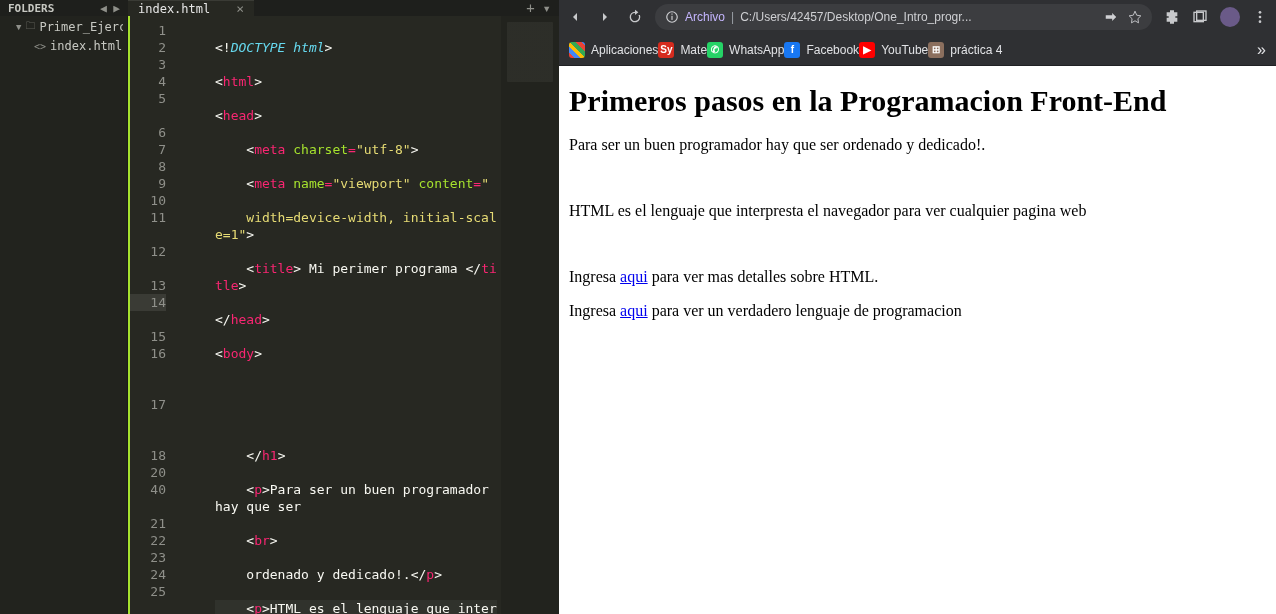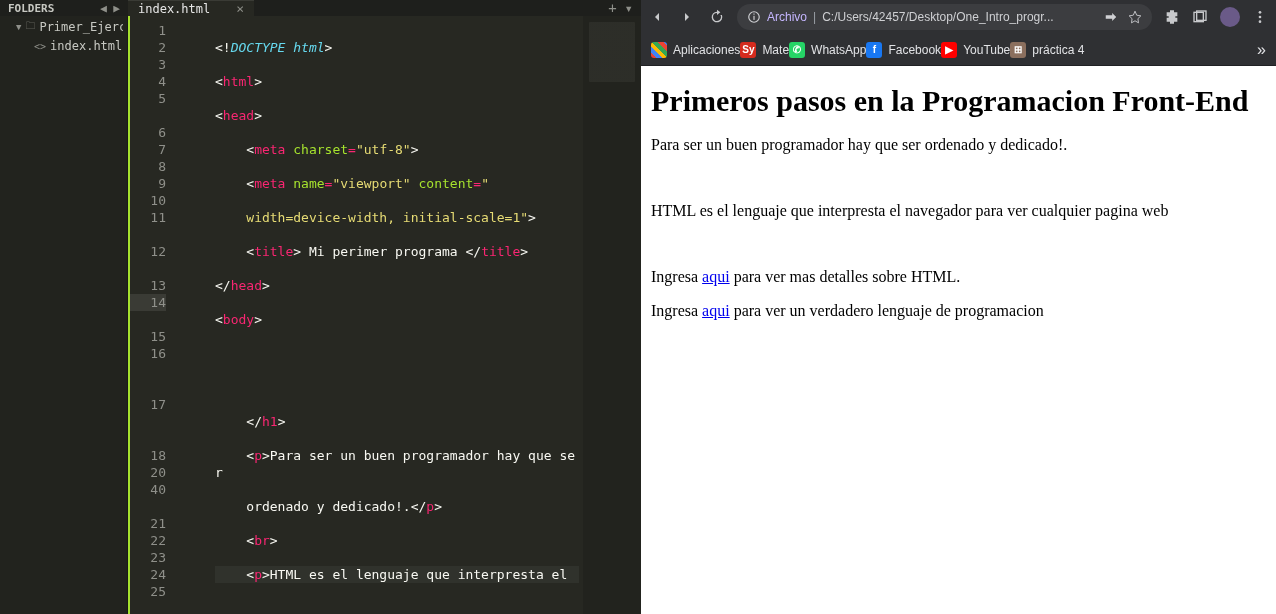--- a/index.html
+++ b/index.html
@@ -9,21 +9,21 @@
   background: #272822;
   color: #f8f8f2;
   width: 1276px;
   height: 614px;
   overflow: hidden;
   display: flex;
 }
 
 
 .editor-side {
-  width: 641px;
+  width: 559px;
   height: 614px;
   display: flex;
   flex-direction: column;
   background: #0ea5e9;
 }
 
 
 .sidebar {
   width: 128px;
   background: #22231e;
@@ -261,22 +261,22 @@
 <span class="row"><span class="t-punc">    &lt;</span><span class="t-tag">meta</span><span> </span><span class="t-attr">charset</span><span class="t-op">=</span><span class="t-str">"utf-8"</span><span class="t-punc">&gt;</span></span>
 <span class="row"><span class="t-punc">    &lt;</span><span class="t-tag">meta</span><span> </span><span class="t-attr">name</span><span class="t-op">=</span><span class="t-str">"viewport"</span><span> </span><span class="t-attr">content</span><span class="t-op">=</span><span class="t-str">"</span></span>
 <span class="row"><span class="t-str">    width=device-width, initial-scale=1"</span><span class="t-punc">&gt;</span></span>
 <span class="row"><span class="t-punc">    &lt;</span><span class="t-tag">title</span><span class="t-punc">&gt;</span><span class="t-text"> Mi perimer programa </span><span class="t-punc">&lt;/</span><span class="t-tag">title</span><span class="t-punc">&gt;</span></span>
 <span class="row"><span class="t-punc">&lt;/</span><span class="t-tag">head</span><span class="t-punc">&gt;</span></span>
 <span class="row"><span class="t-punc">&lt;</span><span class="t-tag">body</span><span class="t-punc">&gt;</span></span>
 <span class="row"></span>
 <span class="row"></span>
 <span class="row"><span class="t-punc">    &lt;/</span><span class="t-tag">h1</span><span class="t-punc">&gt;</span></span>
 <span class="row"><span class="t-punc">    &lt;</span><span class="t-tag">p</span><span class="t-punc">&gt;</span><span class="t-text">Para ser un buen programador hay que ser </span></span>
+<span class="row"><span class="t-punc">    &lt;</span><span class="t-tag">br</span><span class="t-punc">&gt;</span></span>
 <span class="row"><span class="t-text">    ordenado y dedicado!.</span><span class="t-punc">&lt;/</span><span class="t-tag">p</span><span class="t-punc">&gt;</span></span>
-<span class="row"><span class="t-punc">    &lt;</span><span class="t-tag">br</span><span class="t-punc">&gt;</span></span>
 <span class="row hl"><span class="t-punc">    &lt;</span><span class="t-tag">p</span><span class="t-punc">&gt;</span><span class="t-text">HTML es el lenguaje que interpresta el </span></span>
 
 
 
 
 
 
 
 
 

